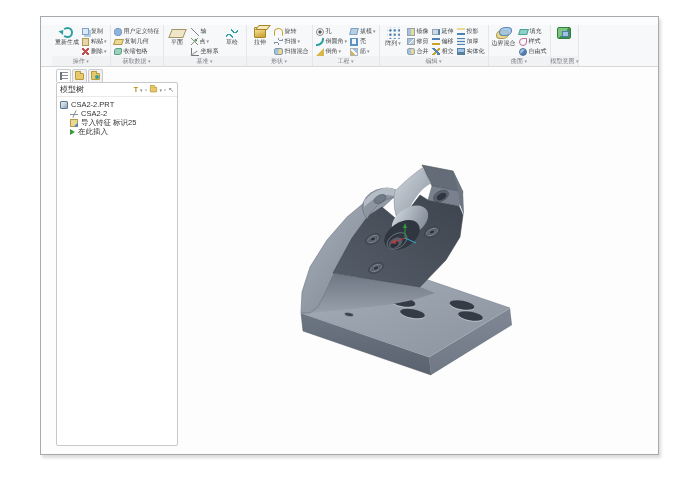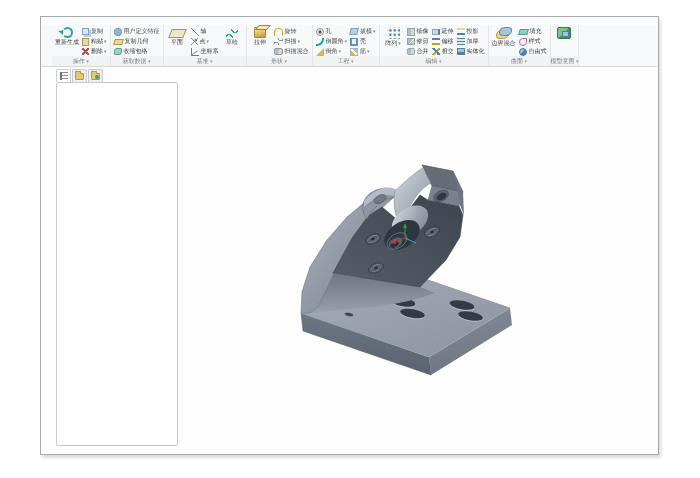--- a/index.html
+++ b/index.html
@@ -343,20 +343,49 @@
       </div>
     <div class="navtab">
         <span class="nti-folder"></span>
       </div>
     <div class="navtab">
         <span class="nti-folder nti-fav"></span>
       </div>
   </div>
 
   <div class="navpanel">
+    <div class="navhdr">
+      <span>模型树</span>
+      <span class="sp"></span>
+      <span class="hi-filter">T</span>
+        <span class="hdd">▾</span>
+      <span class="hdot"></span>
+      <span class="hi-folder"></span>
+        <span class="hdd">▾</span>
+      <span class="hdot"></span>
+      <span class="hi-expand">↖</span>
+    </div>
+    <div class="tree">
+      <div class="titem">
+          <span class="ti-part"></span>
+          <span>CSA2-2.PRT</span>
+        </div>
+      <div class="titem ind">
+          <span class="ti-csys"></span>
+          <span>CSA2-2</span>
+        </div>
+      <div class="titem ind">
+          <span class="ti-import"></span>
+          <span>导入特征 标识25</span>
+        </div>
+      <div class="titem ind">
+          <span class="ti-insert"></span>
+          <span>在此插入</span>
+        </div>
+    </div>
   </div>
 
   <div class="canvas">
     <svg class="modelsvg" width="310" height="250" viewBox="0 0 310 250">
       <defs>
         <linearGradient id="gBaseTop" x1="0" y1="0" x2="1" y2="1">
           <stop offset="0" stop-color="#a7afba"></stop>
             <stop offset="1" stop-color="#8b939f"></stop>
         </linearGradient>
         <linearGradient id="gFront" x1="0" y1="0" x2="0" y2="1">

